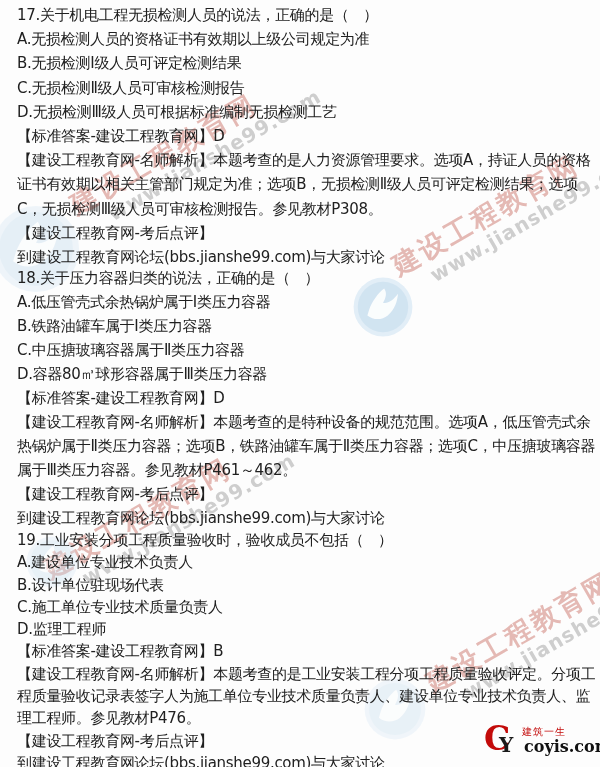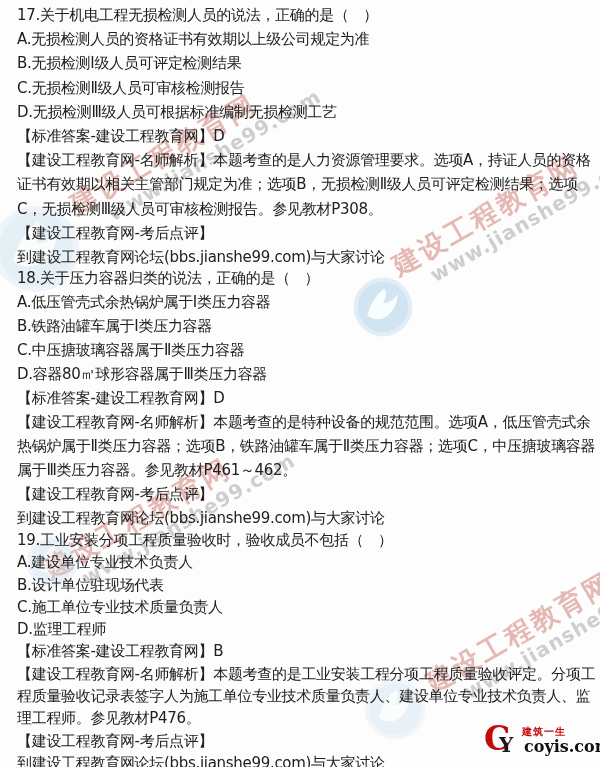--- a/index.html
+++ b/index.html
@@ -27,21 +27,21 @@
     word-break:break-all;overflow-wrap:anywhere;
   }
   .q17{top:3px;line-height:24.2px;}
   .q18{top:266px;line-height:24px;}
   .q19{top:529px;line-height:22.3px;}
   .row{display:block;}
   
   .coyis{position:absolute;left:484px;top:722px;width:112px;height:42px;z-index:2;}
   .coyis .c{position:absolute;left:0;top:0;font-family:"DejaVu Serif",serif;font-weight:bold;font-size:33px;line-height:33px;color:#c30b0a;}
   .coyis .y{position:absolute;left:15px;top:13px;font-family:"DejaVu Serif",serif;font-weight:bold;font-size:20px;line-height:20px;color:#1a1a1a;}
-  .coyis .brandcn{position:absolute;left:38px;top:3px;font-size:10px;letter-spacing:1px;color:#c30b0a;font-weight:bold;}
+  .coyis .brandcn{position:absolute;left:38px;top:3px;font-size:10px;letter-spacing:1px;color:#c30b0a;font-weight:normal;}
   .coyis .dom{position:absolute;left:40px;top:15px;font-family:"DejaVu Serif",serif;font-weight:bold;font-size:16px;color:#111;}
 </style>
 </head>
 <body>
 
 <div class="page">
 
   <div class="wm-layer">
 
     <div class="wm" style="left:60px;top:122px;">

